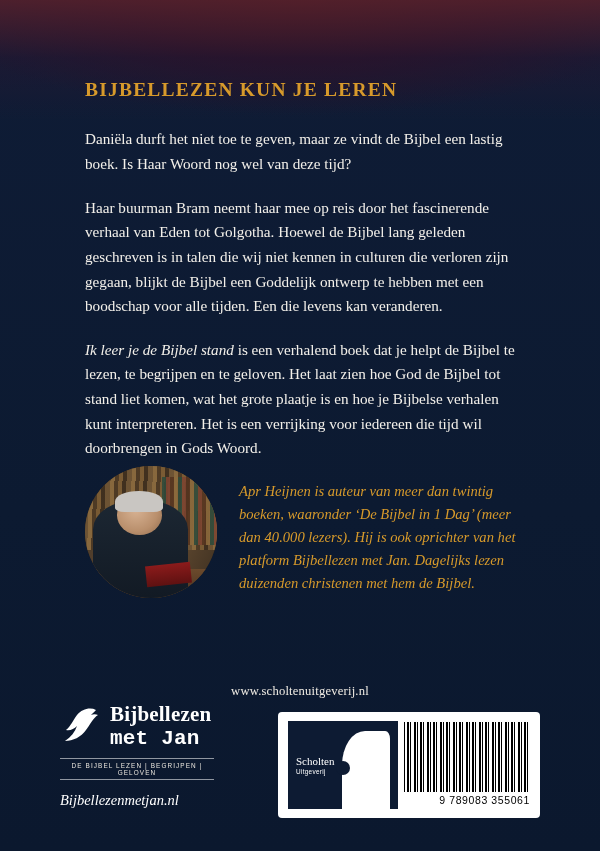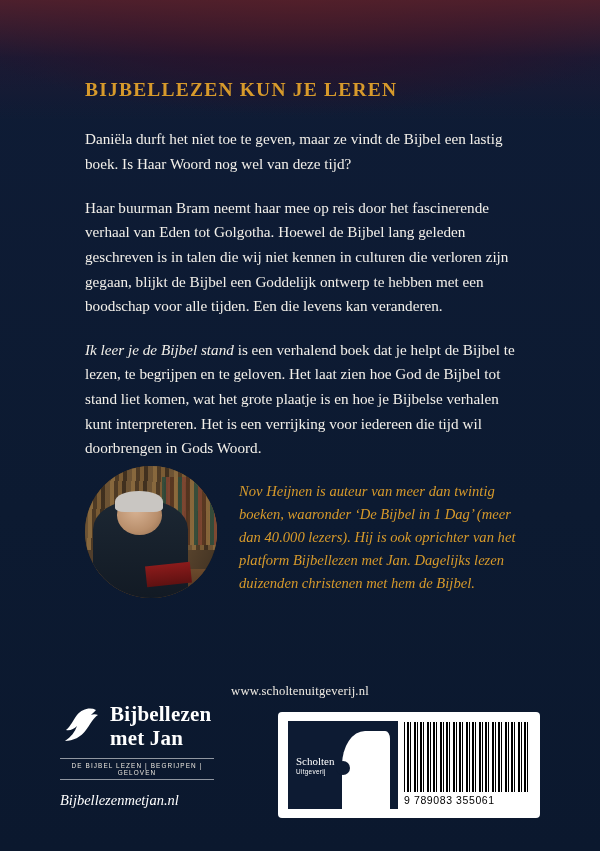--- a/index.html
+++ b/index.html
@@ -191,21 +191,21 @@
     font-size: 21px;
     font-weight: 700;
     letter-spacing: 0.2px;
     font-family: "Liberation Serif", serif;
   }
   .logo-l2 {
     font-size: 21px;
     font-weight: 700;
     letter-spacing: 0.2px;
     margin-top: 3px;
-    font-family: Liberation Serif, serif;
+    font-family: Liberation Mono, monospace;
   }
   .logo-tag {
     margin-top: 9px;
     font-size: 6.4px;
     letter-spacing: 1.1px;
     color: #e9e5dd;
     font-family: "Liberation Sans", sans-serif;
     border-top: 1px solid rgba(255,255,255,0.55);
     border-bottom: 1px solid rgba(255,255,255,0.55);
     padding: 3px 0;
@@ -285,21 +285,21 @@
         #000 0px, #000 1px, #fff 1px, #fff 3px,
         #000 3px, #000 5px, #fff 5px, #fff 6px,
         #000 6px, #000 7px, #fff 7px, #fff 10px,
         #000 10px, #000 12px, #fff 12px, #fff 13px);
   }
   .barcode-num {
     position: absolute;
     right: 10px;
     top: 82px;
     width: 126px;
-    text-align: left;
+    text-align: right;
     font-size: 10.5px;
     letter-spacing: 0.6px;
     color: #000;
     font-family: "Liberation Sans", sans-serif;
   }
 </style>
 </head>
 <body>
 
 <div class="cover">
@@ -316,21 +316,21 @@
     <div class="author-photo">
       <div class="ph-bg"></div>
       <div class="ph-shelf"></div>
       <div class="ph-shelf2"></div>
       <div class="ph-table"></div>
       <div class="ph-person"></div>
       <div class="ph-head"></div>
       <div class="ph-hair"></div>
       <div class="ph-book"></div>
     </div>
-    <div class="author-text">Nov Heijnen is auteur van meer dan twintig boeken, waaronder ‘De Bijbel in 1 Dag’ (meer dan 40.000 lezers). Hij is ook oprichter van het platform Bijbellezen met Jan. Dagelijks lezen duizenden christenen met hem de Bijbel.</div>
+    <div class="author-text">Apr Heijnen is auteur van meer dan twintig boeken, waaronder ‘De Bijbel in 1 Dag’ (meer dan 40.000 lezers). Hij is ook oprichter van het platform Bijbellezen met Jan. Dagelijks lezen duizenden christenen met hem de Bijbel.</div>
   </div>
 
   <div class="site-url">www.scholtenuitgeverij.nl</div>
 
   <div class="logo-block">
     <div class="logo-row">
       <div class="dove">
         <svg viewBox="0 0 42 44" width="42" height="44" aria-hidden="true">
           <path d="M36 6 C30 3 22 5 17 11 C13 16 11 22 6 26 C10 27 14 25 17 22 C15 28 11 33 5 37 C13 37 21 33 26 26 C30 21 33 14 38 11 C36 10 33 10 31 11 C33 9 35 7 36 6 Z" fill="#ffffff"></path>
         </svg>

